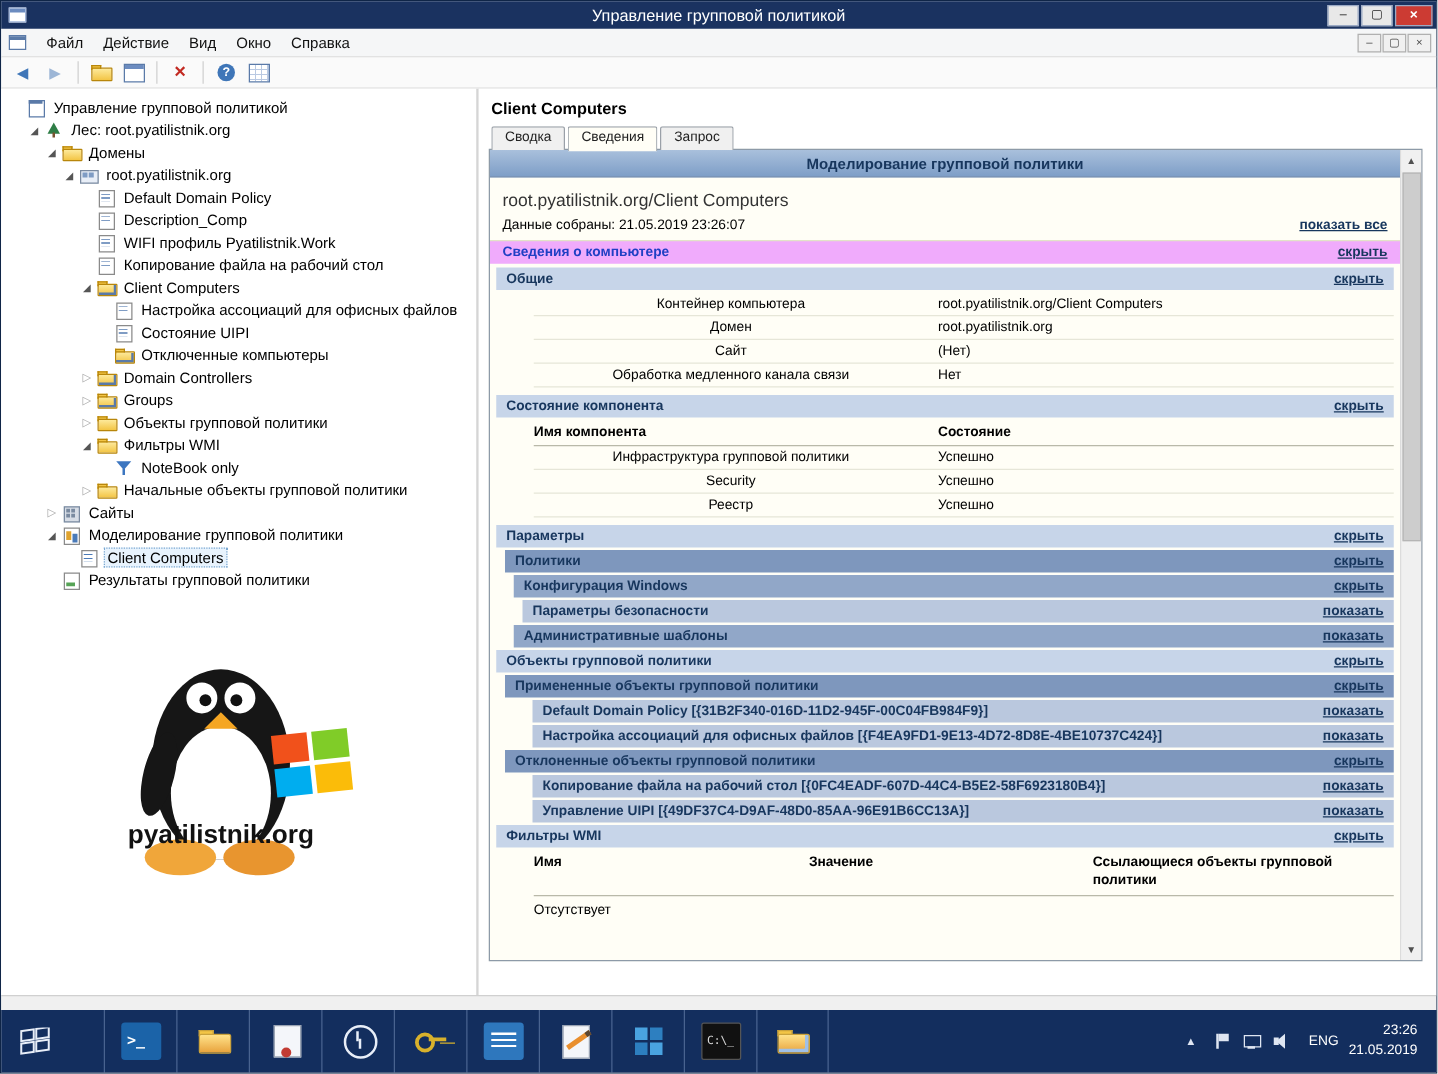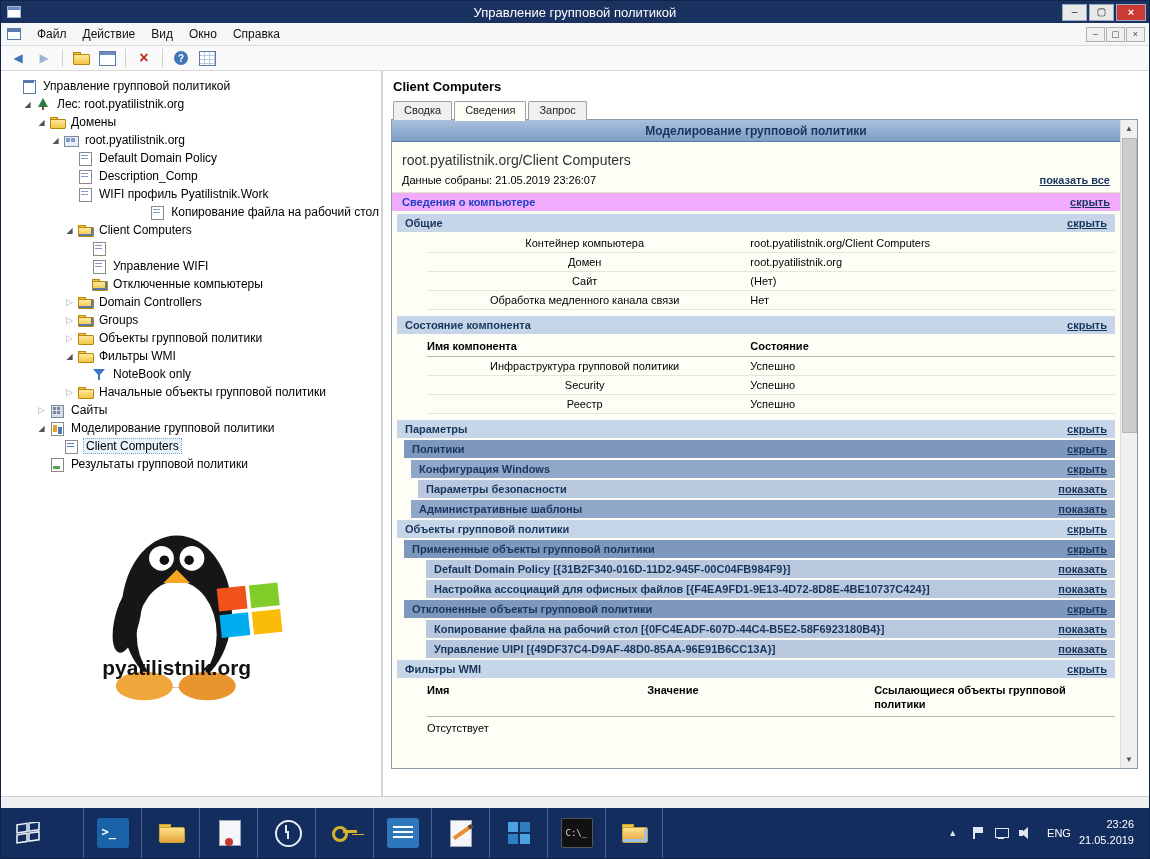--- a/index.html
+++ b/index.html
@@ -236,38 +236,39 @@
           <div class="titem" style="padding-left: 62px;">
             <span class="arrow none"></span>
             <span class="tico ico-gpolink"></span>
             <span class="tlabel">Description_Comp</span>
           </div>
           <div class="titem" style="padding-left: 62px;">
             <span class="arrow none"></span>
             <span class="tico ico-gpolink"></span>
             <span class="tlabel">WIFI профиль Pyatilistnik.Work</span>
           </div>
-          <div class="titem" style="padding-left: 62px; justify-content: flex-end;">
+          <div class="titem" style="padding-left: 62px;">
             <span class="arrow none"></span>
             <span class="tico ico-gpolink"></span>
             <span class="tlabel">Копирование файла на рабочий стол</span>
           </div>
           <div class="titem" style="padding-left: 62px;">
             <span class="arrow expanded">◢</span>
             <span class="tico ico-ou"></span>
             <span class="tlabel">Client Computers</span>
           </div>
           <div class="titem" style="padding-left: 76px;">
             <span class="arrow none"></span>
             <span class="tico ico-gpolink"></span>
+            <span class="tlabel">Настройка ассоциаций для офисных файлов</span>
           </div>
           <div class="titem" style="padding-left: 76px;">
             <span class="arrow none"></span>
             <span class="tico ico-gpolink"></span>
-            <span class="tlabel">Управление WIFI</span>
+            <span class="tlabel">Состояние UIPI</span>
           </div>
           <div class="titem" style="padding-left: 76px;">
             <span class="arrow none"></span>
             <span class="tico ico-ou"></span>
             <span class="tlabel">Отключенные компьютеры</span>
           </div>
           <div class="titem" style="padding-left: 62px;">
             <span class="arrow collapsed">▷</span>
             <span class="tico ico-ou"></span>
             <span class="tlabel">Domain Controllers</span>

